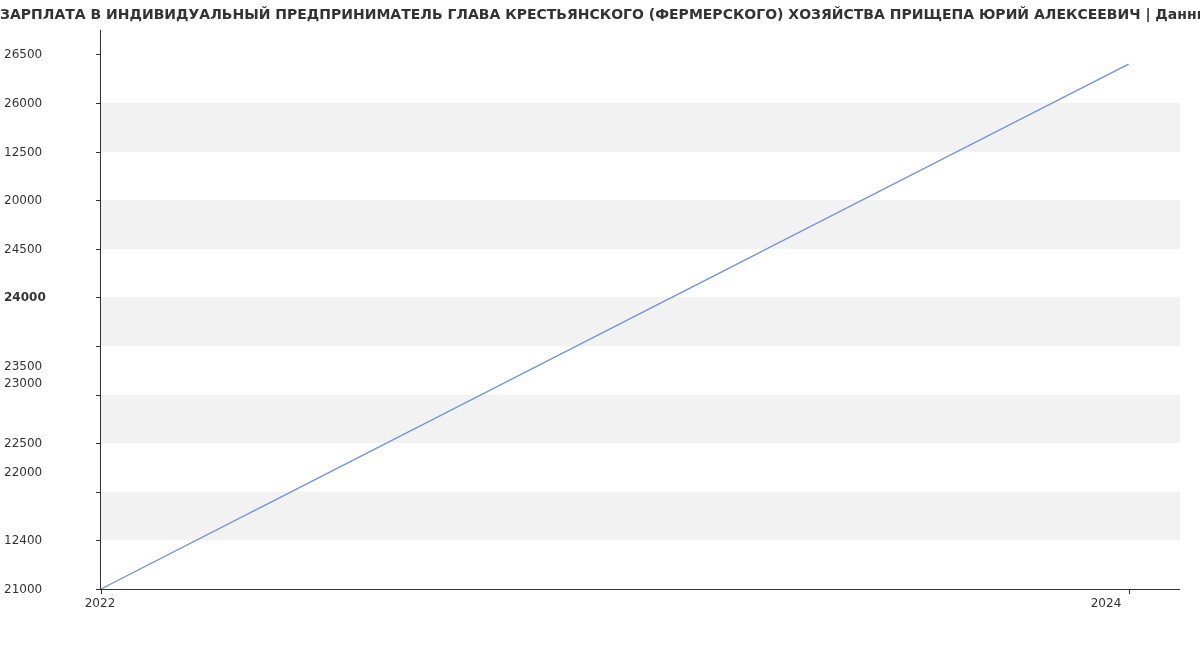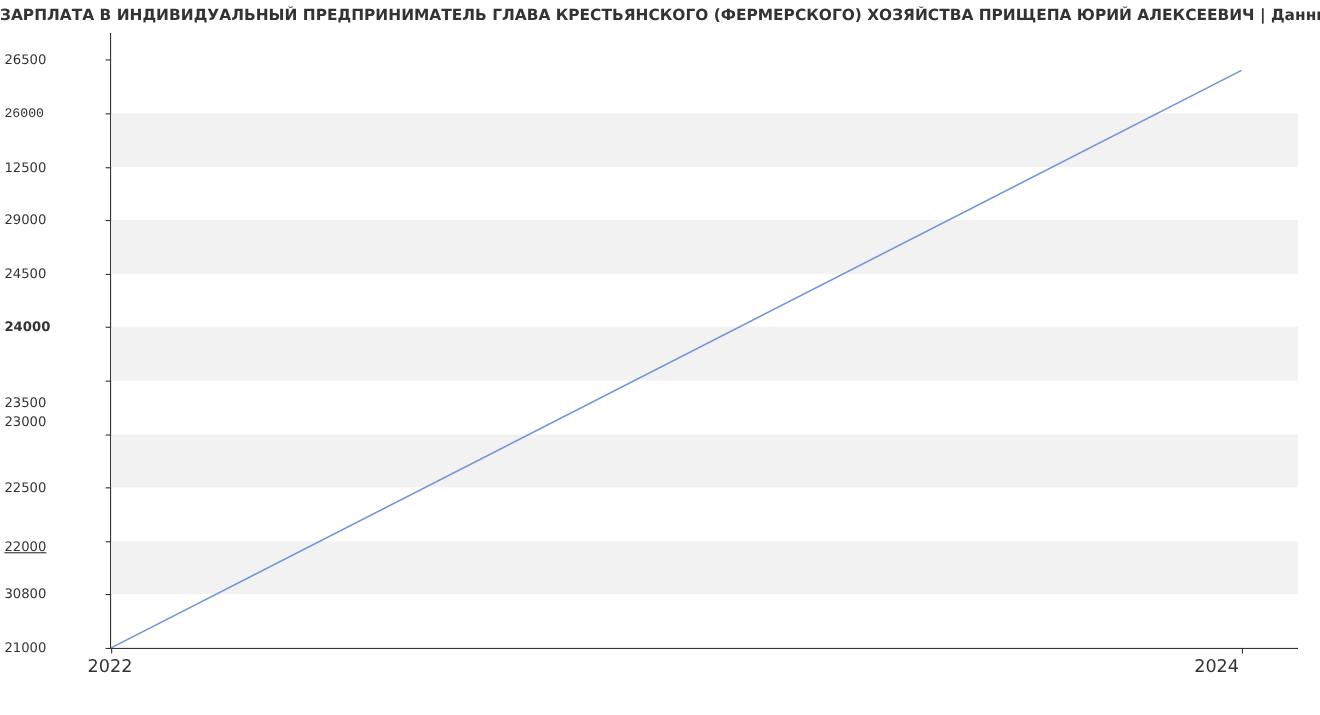--- a/index.html
+++ b/index.html
@@ -56,21 +56,21 @@
   .y-tick-mark {
     position: absolute;
     left: -5px;
     width: 5px;
     height: 1px;
     background: #333333;
   }
   .x-tick-label {
     position: absolute;
     top: 596px;
-    font-size: 16px;
+    font-size: 12px;
     color: #333333;
     transform: translateX(-50%);
   }
   .x-tick-mark {
     position: absolute;
     bottom: -5px;
     width: 1px;
     height: 5px;
     background: #333333;
   }
@@ -107,26 +107,26 @@
       <div class="y-tick-mark" style="top: 267.348px;"></div>
       <div class="y-tick-mark" style="top: 218.739px;"></div>
       <div class="y-tick-mark" style="top: 170.13px;"></div>
       <div class="y-tick-mark" style="top: 121.522px;"></div>
       <div class="y-tick-mark" style="top: 72.913px;"></div>
       <div class="y-tick-mark" style="top: 24.3043px;"></div>
       <div class="x-tick-mark" style="left: 0px;"></div>
       <div class="x-tick-mark" style="left: 1027.62px;"></div>
     </div>
 <div class="y-tick-label" style="top: 589px;">21000</div>
-    <div class="y-tick-label" style="top: 540.391px;">30800</div>
-    <div class="y-tick-label" style="top: 497px; text-decoration: underline;">22000</div>
+    <div class="y-tick-label" style="top: 540.391px;">12400</div>
+    <div class="y-tick-label" style="top: 472px;">22000</div>
     <div class="y-tick-label" style="top: 443.174px;">22500</div>
     <div class="y-tick-label" style="top: 383px;">23000</div>
     <div class="y-tick-label" style="top: 366px;">23500</div>
     <div class="y-tick-label" style="top: 297.348px; font-weight: bold;">24000</div>
     <div class="y-tick-label" style="top: 248.739px;">24500</div>
-    <div class="y-tick-label" style="top: 200.13px;">29000</div>
+    <div class="y-tick-label" style="top: 200.13px;">20000</div>
     <div class="y-tick-label" style="top: 151.522px;">12500</div>
-    <div class="y-tick-label" style="top: 102.913px; font-family: Liberation Mono, monospace;">26000</div>
+    <div class="y-tick-label" style="top: 102.913px;">26000</div>
     <div class="y-tick-label" style="top: 54.3043px;">26500</div>
     <div class="x-tick-label" style="left: 100px;">2022</div>
     <div class="x-tick-label" style="left: 1106px;">2024</div>
   </div>
 
 </body></html>

